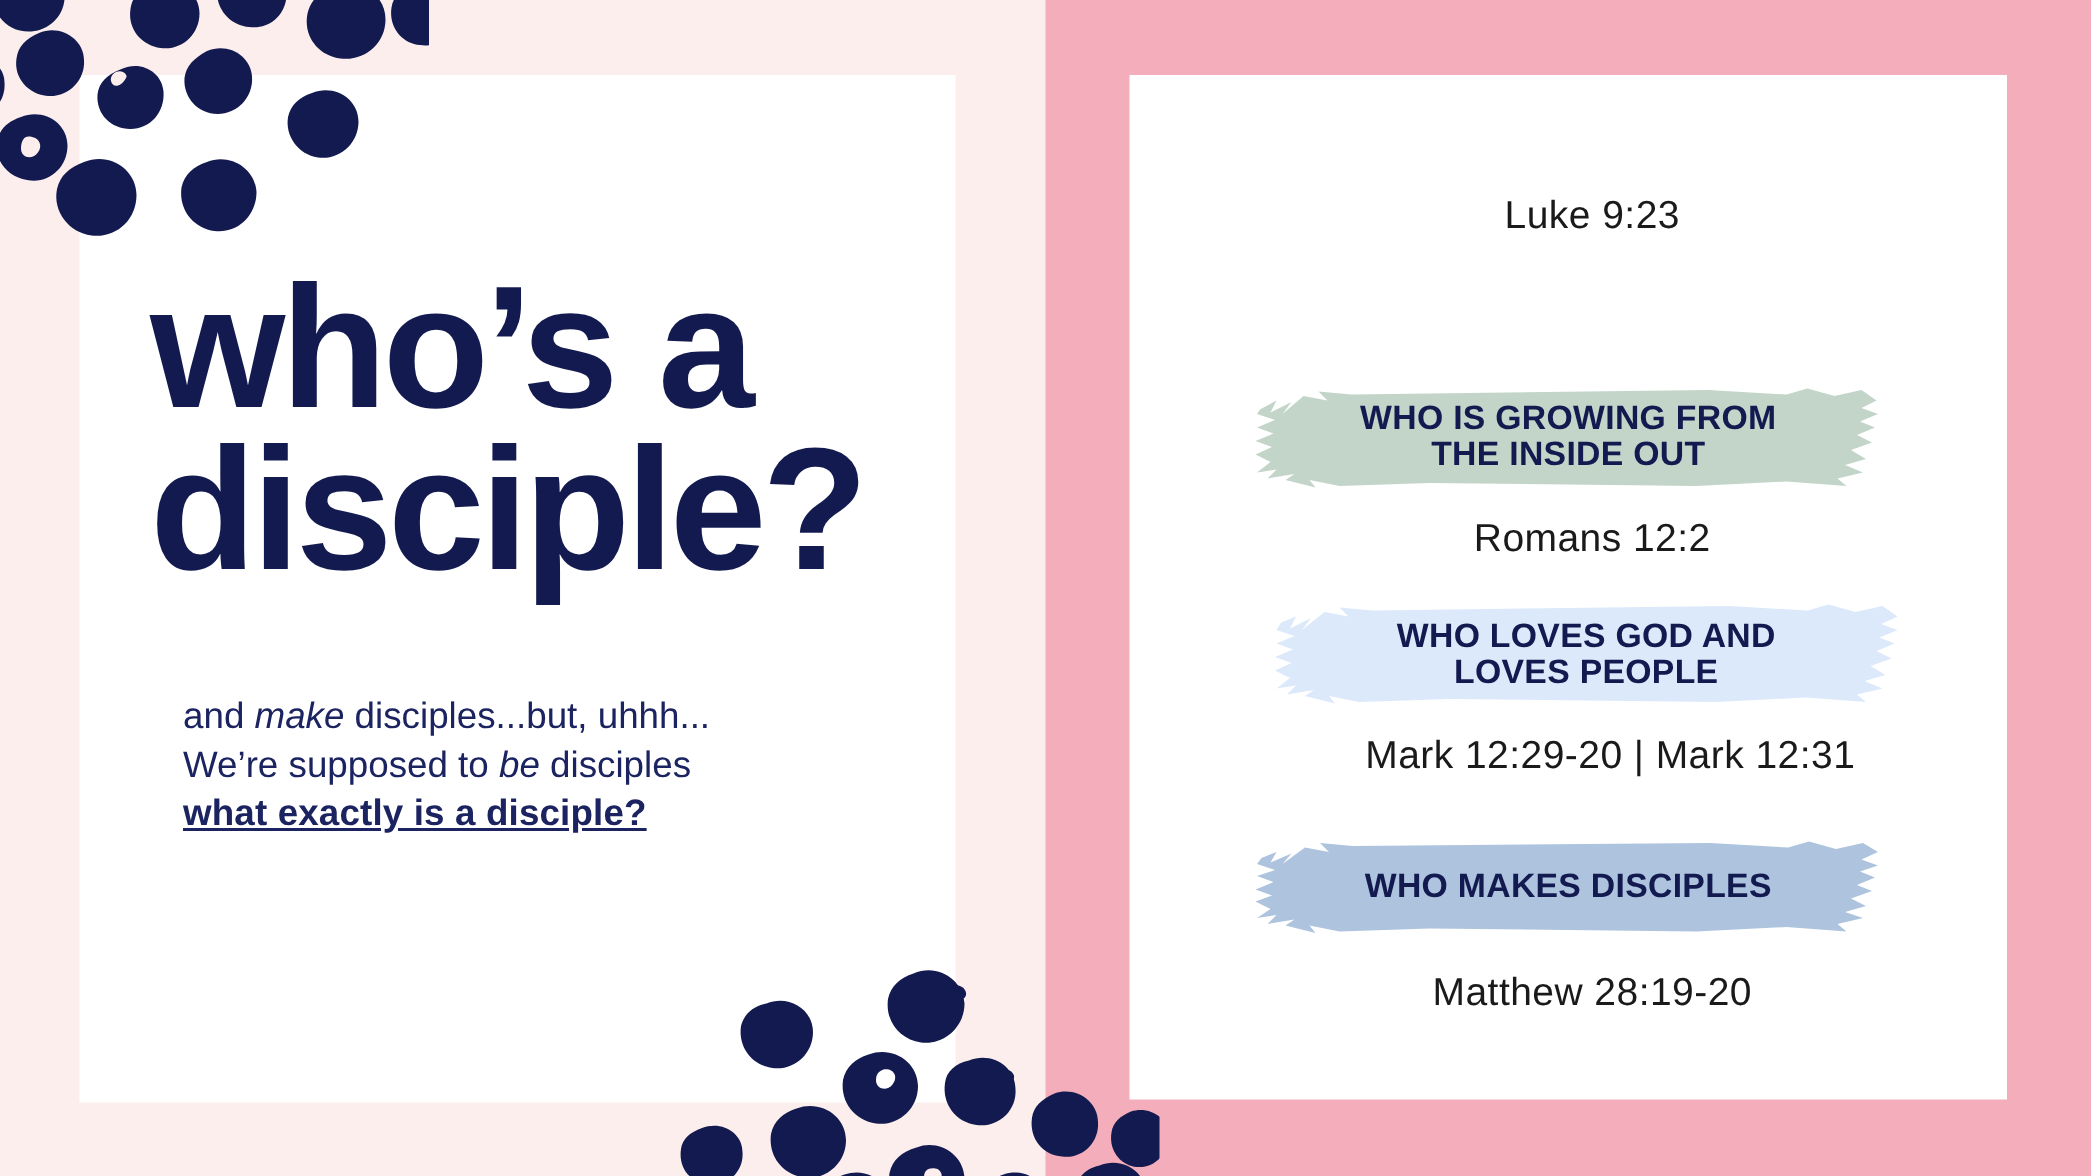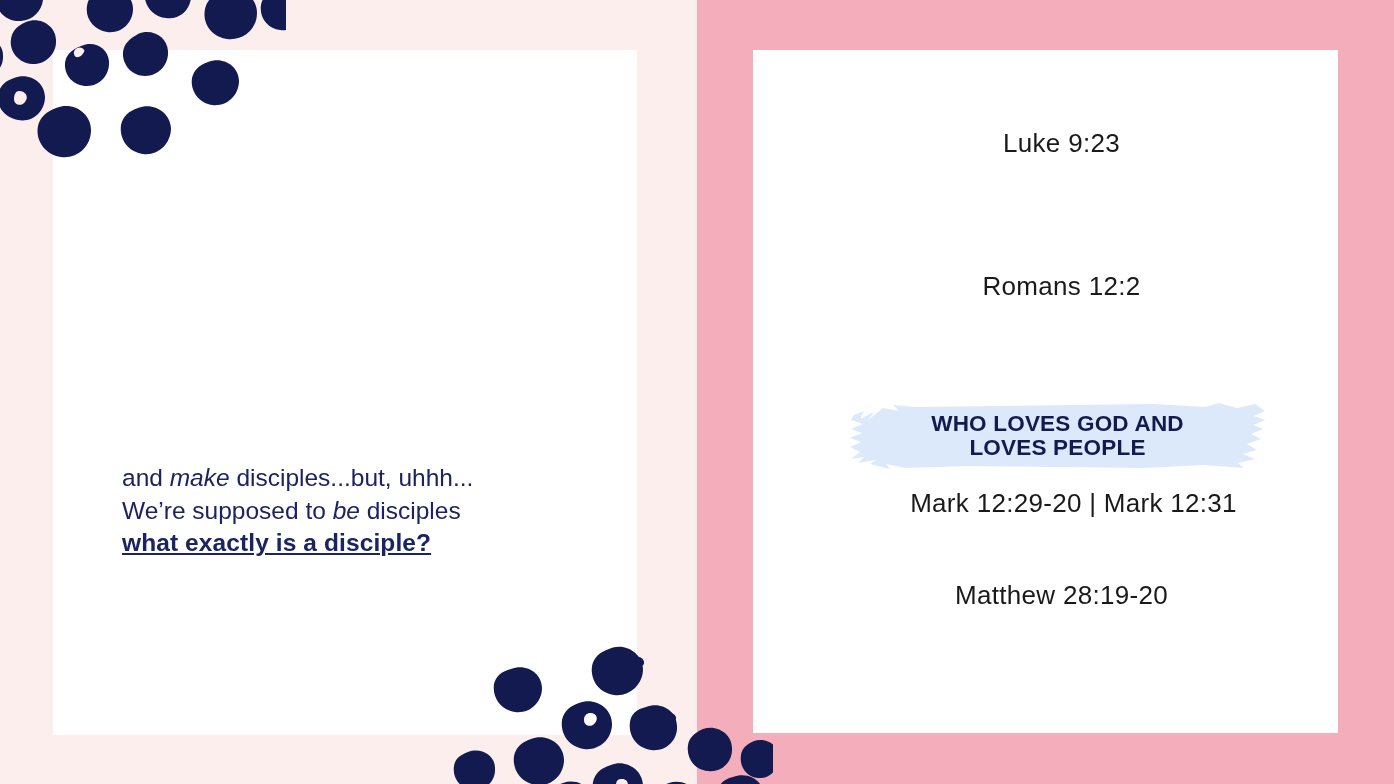--- a/index.html
+++ b/index.html
@@ -167,46 +167,63 @@
       <path d="M260 112c14-5 29 5 29 19 1 14-11 25-24 23-13-1-22-12-20-26 1-7 6-12 15-16Z"></path>
       <path d="M168 148c15-6 32 5 32 21 0 16-14 27-28 25-14-2-24-14-22-29 2-9 8-14 18-17Z"></path>
       <path d="M178 162c6-1 9 5 5 9-4 4-10 2-10-3 0-4 2-6 5-6Z" fill="#fdeeee"></path>
       <path d="M120 166c14-5 29 4 29 18 1 14-11 25-24 23-13-1-22-12-20-26 1-7 6-12 15-15Z"></path>
       <path d="M226 166c14-5 29 5 29 18 1 14-11 25-24 23-13-1-22-12-20-25 1-8 6-13 15-16Z"></path>
       <path d="M290 160c15-6 31 4 31 19 0 15-13 26-27 24-13-2-22-14-20-28 2-8 7-13 16-15Z"></path>
       <path d="M311 124c12-4 25 4 25 16 0 13-10 22-21 21-11-1-19-11-17-23 1-7 6-11 13-14Z"></path>
     </svg>
   </div>
 
+  <div class="title-wrap">
+    <div class="headline">who’s a
+disciple?</div>
+  </div>
 
   <div class="subtitle">
     <div><span>and </span><span class="it">make</span><span> disciples...but, uhhh...</span></div>
     <div><span>We’re supposed to </span><span class="it">be</span><span> disciples</span></div>
     <div class="bd">what exactly is a disciple?</div>
   </div>
 
   <div class="list">
 
     <div class="item item-0">
       <div class="ref">Luke 9:23</div>
     </div>
 
     <div class="item item-1">
+      <div class="banner tall">
+        <svg class="brush" viewBox="0 0 422 72" preserveAspectRatio="none">
+          <path d="M5 18 L16 12 L12 20 L26 13 L20 21 L34 9 L50 12 L44 6 L66 8 L304 5 L356 8 L370 4 L388 9 L406 5 L416 12 L406 17 L417 21 L405 26 L415 30 L403 35 L413 40 L399 45 L409 51 L395 55 L407 60 L390 64 L396 69 L356 66 L296 69 L118 67 L58 69 L38 65 L42 70 L22 65 L28 61 L10 64 L16 58 L3 60 L12 53 L2 48 L13 43 L2 39 L14 34 L3 30 L15 25 L3 21 Z" fill="#c3d5c9"></path>
+        </svg>
+        <div class="btext">WHO IS GROWING FROM
+THE INSIDE OUT</div>
+      </div>
       <div class="ref">Romans 12:2</div>
     </div>
 
     <div class="item item-2">
       <div class="banner tall">
         <svg class="brush" viewBox="0 0 422 72" preserveAspectRatio="none">
           <path d="M7 15 L17 11 L13 19 L27 12 L21 20 L36 8 L52 11 L46 5 L68 7 L306 4 L358 7 L372 3 L390 8 L408 4 L418 11 L407 16 L418 20 L406 25 L416 29 L404 34 L414 39 L400 44 L410 50 L396 54 L408 59 L391 63 L397 68 L357 65 L297 68 L119 66 L59 68 L39 64 L43 69 L23 64 L29 60 L11 63 L17 57 L4 59 L13 52 L3 47 L14 42 L3 38 L15 33 L4 29 L16 24 L4 20 Z" fill="#dce9fb"></path>
         </svg>
         <div class="btext">WHO LOVES GOD AND
 LOVES PEOPLE</div>
       </div>
       <div class="ref">Mark 12:29-20 | Mark 12:31</div>
     </div>
 
     <div class="item item-3">
+      <div class="banner">
+        <svg class="brush" viewBox="0 0 422 66" preserveAspectRatio="none">
+          <path d="M6 14 L16 10 L12 17 L26 11 L20 18 L35 7 L51 10 L45 4 L67 6 L305 4 L357 7 L371 3 L389 8 L407 4 L417 10 L406 15 L417 19 L405 23 L415 27 L403 32 L413 36 L399 41 L409 46 L395 50 L407 54 L390 58 L396 63 L356 60 L296 63 L118 61 L58 63 L38 59 L42 64 L22 59 L28 55 L10 58 L16 52 L3 54 L12 48 L2 43 L13 39 L2 35 L14 30 L3 26 L15 22 L3 18 Z" fill="#aec3de"></path>
+        </svg>
+        <div class="btext">WHO MAKES DISCIPLES</div>
+      </div>
       <div class="ref">Matthew 28:19-20</div>
     </div>
 
   </div>
 </div>
 
 </body></html>

